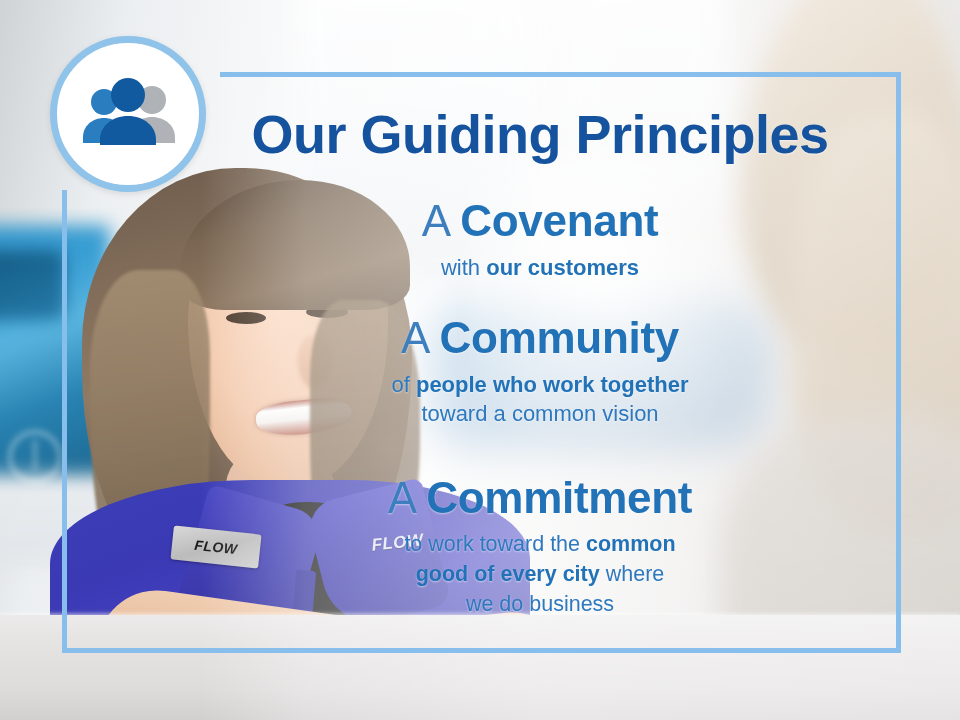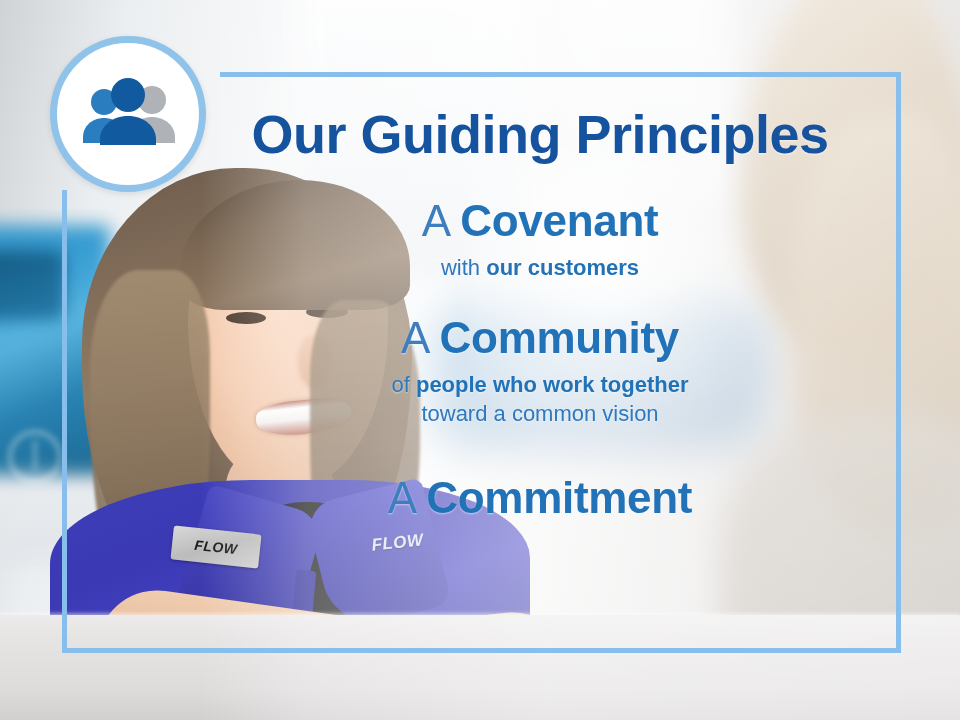--- a/index.html
+++ b/index.html
@@ -366,16 +366,17 @@
         <span class="p-word">Covenant</span>
       </div>
       <div class="p-sub"><span>with </span><b>our customers</b></div>
     </div>
 
     <div class="principle p3">
       <div class="p-head">
         <span class="p-article">A </span>
         <span class="p-word">Commitment</span>
       </div>
+      <div class="p-sub"><span>to work toward the </span><b>common</b><br><b>good of every city</b><span> where</span><br><span>we do business</span></div>
     </div>
 
   </div>
 </div>
 
 </body></html>

